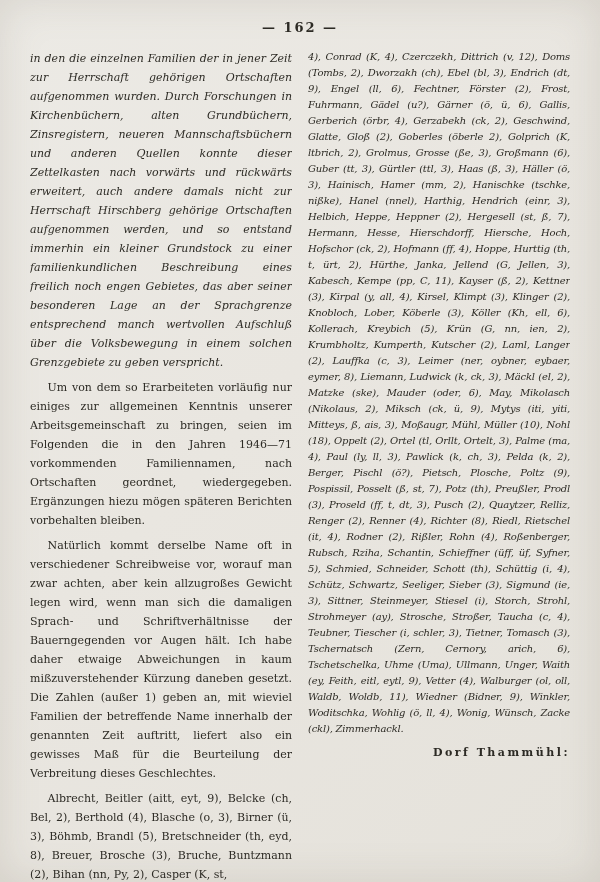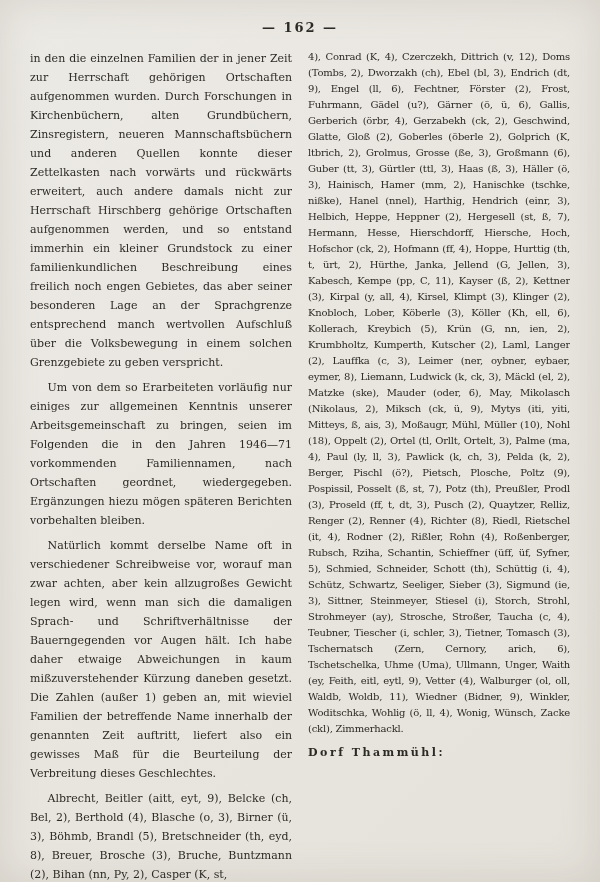--- a/index.html
+++ b/index.html
@@ -48,26 +48,27 @@
     font-size: 10px;
     line-height: 16px;
     letter-spacing: -0.2px;
   }
   .col p {
     margin: 0 0 6px 0;
     text-indent: 1.6em;
   }
   .col p.noindent {
     text-indent: 0;
+    font-style: italic;
   }
   .col p.namelist {
     margin-bottom: 4px;
   }
   .section-heading {
-    text-align: left;
+    text-align: right;
     font-size: 11.5px;
     font-weight: bold;
     letter-spacing: 2.5px;
     margin: 10px 0 8px 0;
     white-space: nowrap;
   }
   .col.right .section-heading {
     font-size: 11px;
     margin: 8px 0 6px 0;
   }

